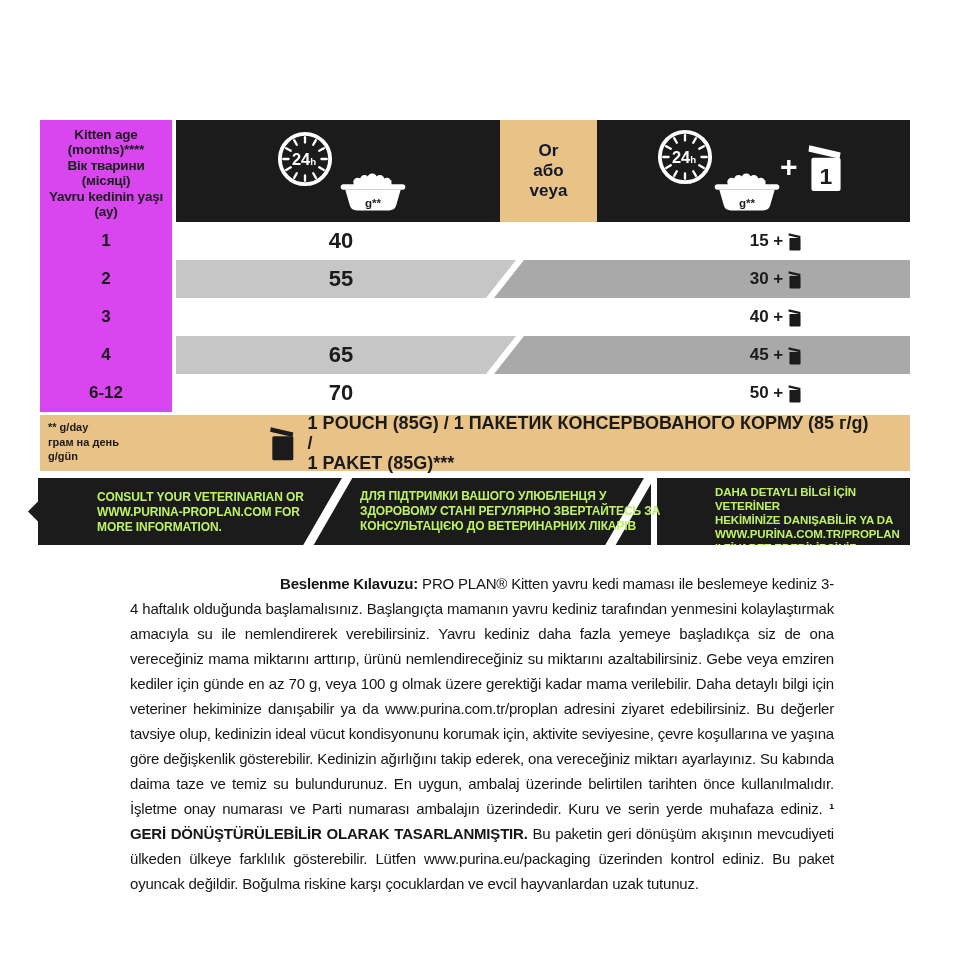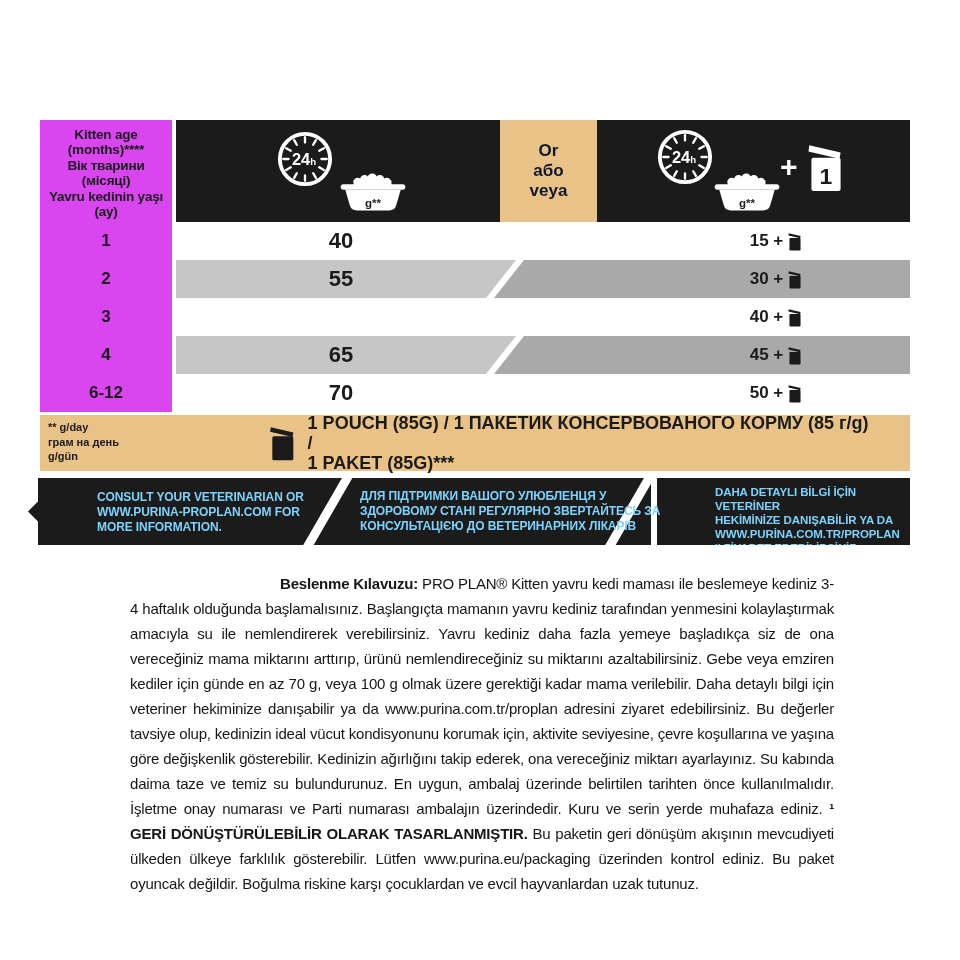--- a/index.html
+++ b/index.html
@@ -41,21 +41,21 @@
   .pouch-note-group{position:absolute;left:230px;top:0;width:600px;height:56px;
                     display:flex;align-items:center;justify-content:center;gap:12px;}
   .pouch-note{font-weight:bold;font-size:18px;line-height:20px;text-align:left;}
 
   
   .banner-band{left:28px;top:478px;width:882px;height:67px;background:#1b1b1b;
                clip-path:polygon(10px 0,100% 0,100% 100%,10px 100%,10px 65%,0 50%,10px 35%);}
   .stripe{position:absolute;top:-12px;width:9px;height:92px;background:#fff;transform:rotate(30deg);}
   .s1{left:295px;} .s2{left:597px;}
   .vgap{position:absolute;left:623px;top:0;width:6px;height:100%;background:#fff;}
-  .banner-text{position:absolute;color:#7dd3fc;font-weight:bold;font-size:12px;line-height:15px;letter-spacing:-0.1px;}
+  .banner-text{position:absolute;color:#bef264;font-weight:bold;font-size:12px;line-height:15px;letter-spacing:-0.1px;}
   .b1{left:69px;top:12px;}
   .b2{left:332px;top:11px;}
   .b3{left:655px;top:7px;font-size:11.5px;line-height:14px;margin-left:32px;}
 
   
   .paragraph{left:130px;top:556px;width:704px;font-size:15px;line-height:25px;
              text-align:justify;text-indent:150px;letter-spacing:-0.2px;color:#161616;}
   .paragraph b{letter-spacing:-0.2px;}
 </style>
 </head>

